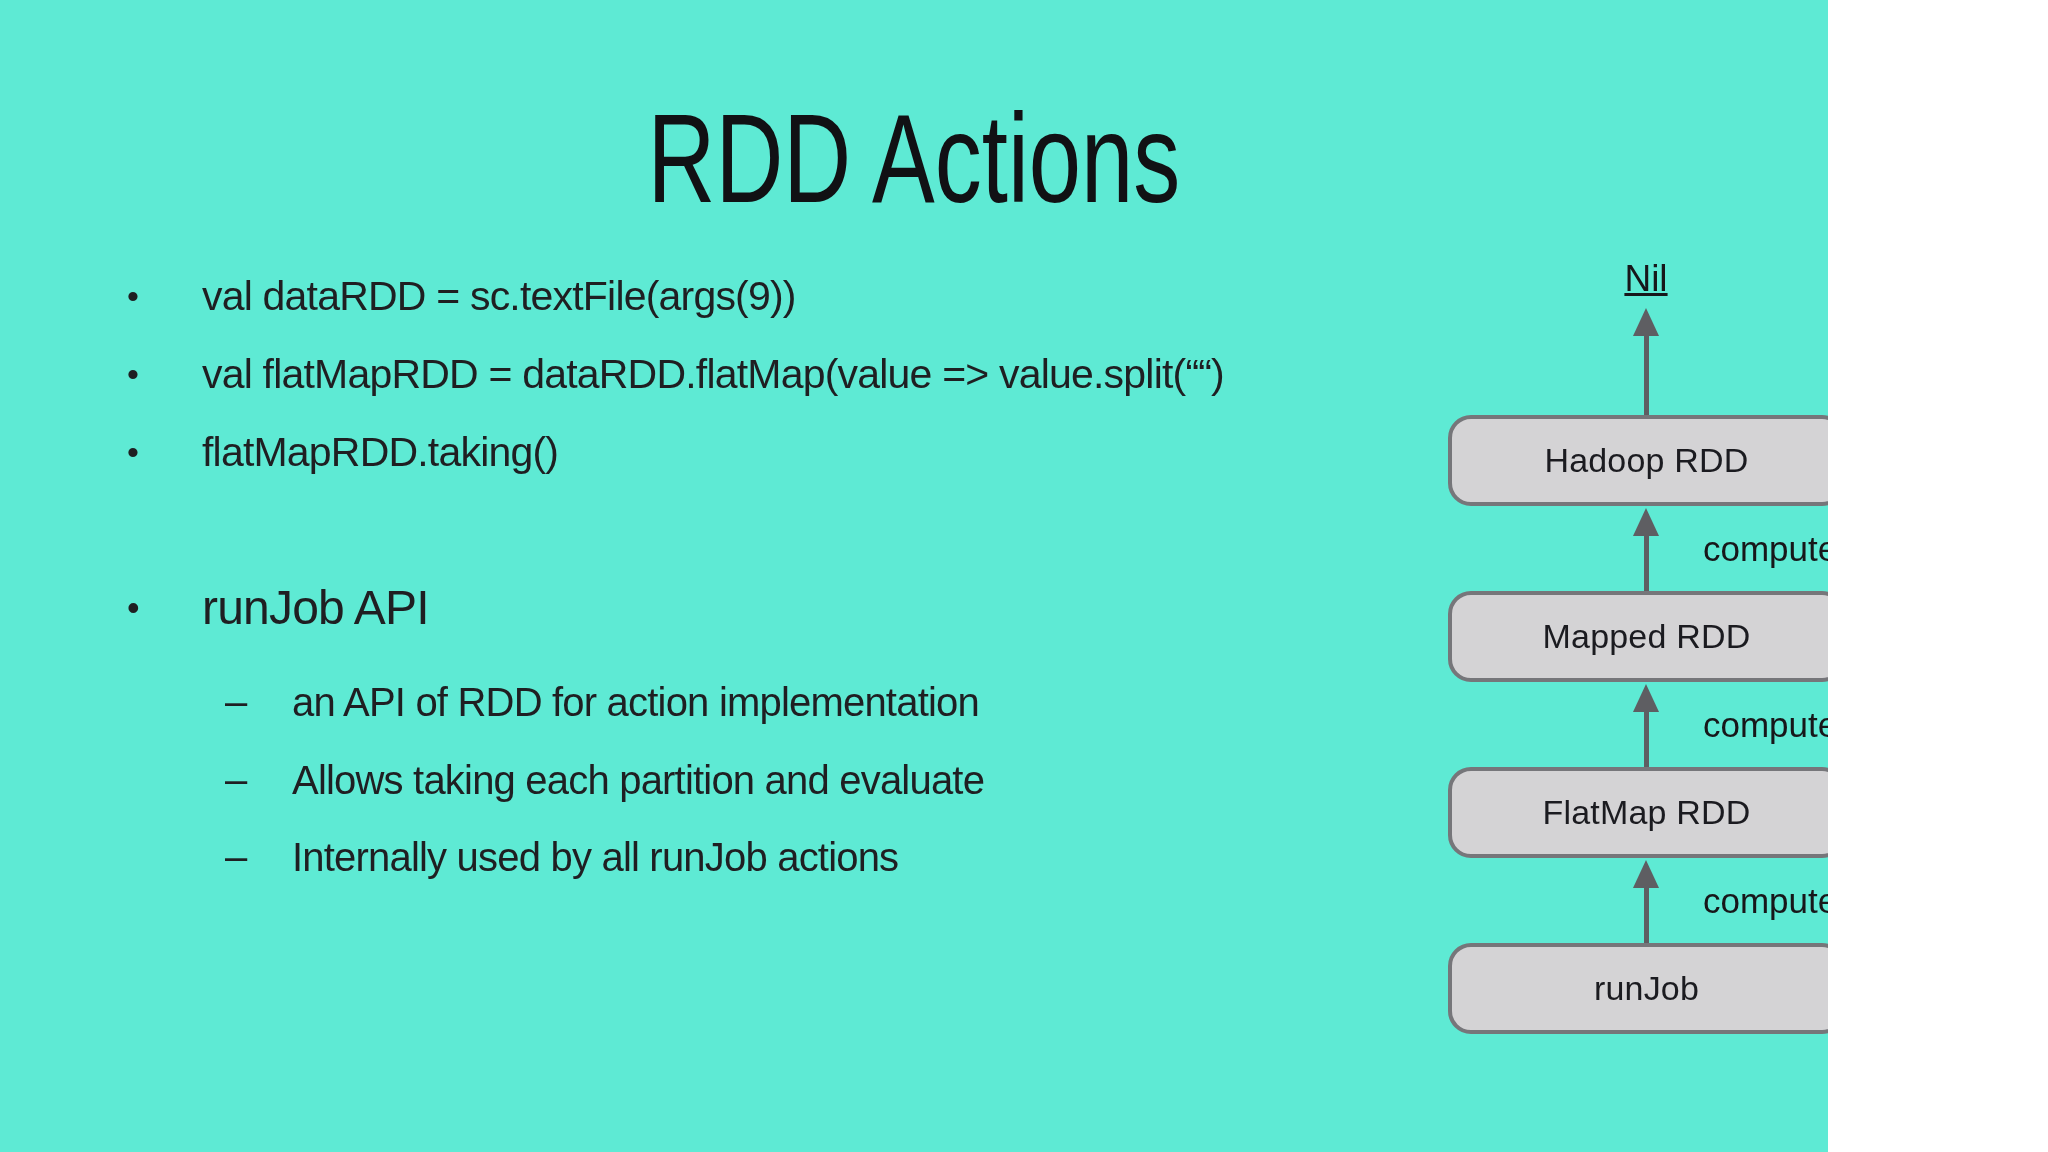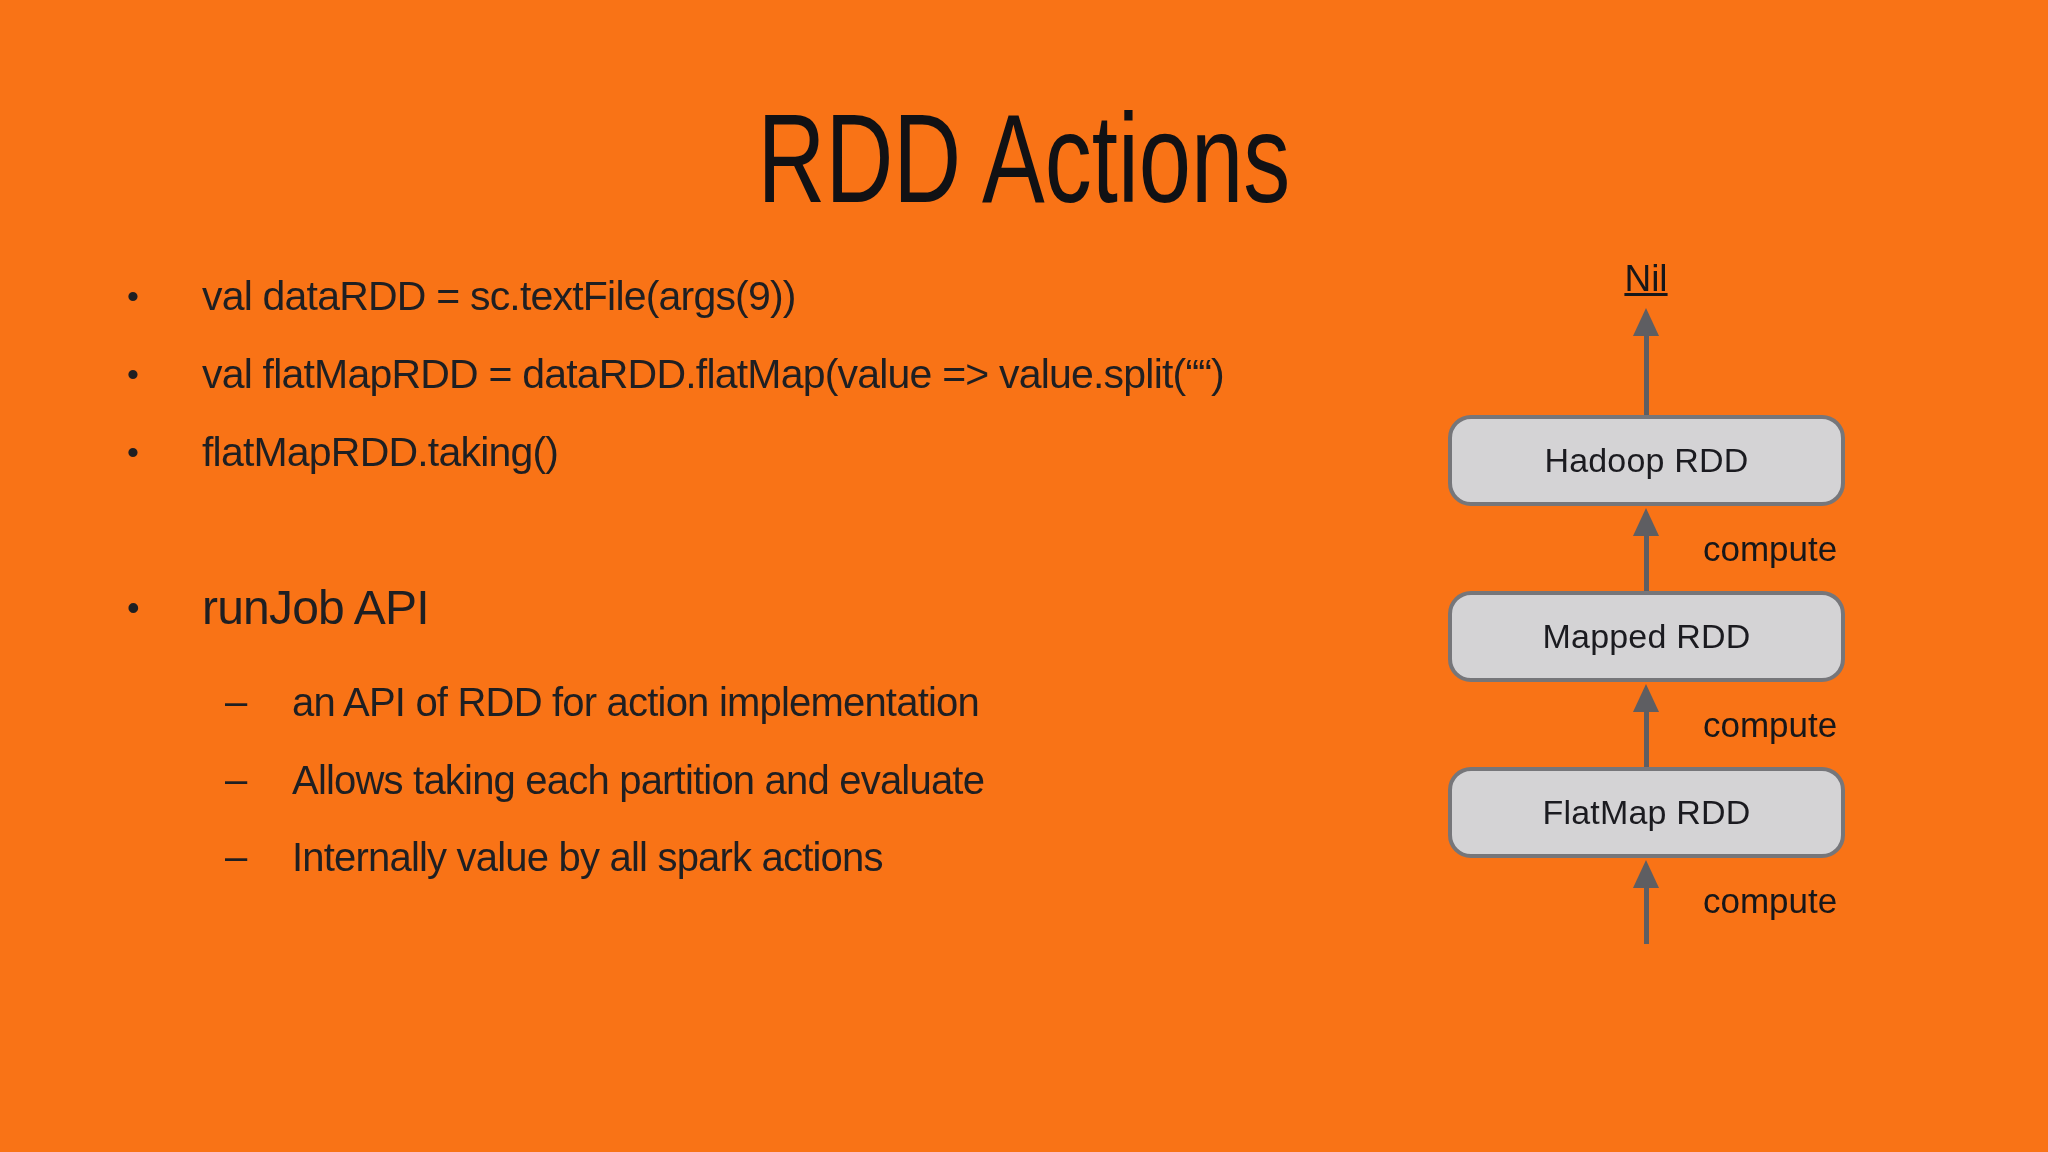--- a/index.html
+++ b/index.html
@@ -1,17 +1,17 @@
 <!DOCTYPE html>
 <html style="--box-fill: #d4d3d5; --box-border: #76767a; --arrow: #5e5e62; --node-text: #1b1b20;"><head>
 <meta charset="utf-8">
 <style>
   html,body{margin:0;padding:0;background:#ffffff;}
   .slide{
-    position:relative;width:2048px;height:1152px;background:#f97316;
+    position:relative;width:1828px;height:1152px;background:#5eead4;
     font-family:"Liberation Sans",sans-serif;color:#1c1c1c;overflow:hidden;
   }
 
   
   .title{
     position:absolute;top:95px;left:0;width:100%;text-align:center;
     font-size:127px;line-height:1;color:#111114;font-weight:400;white-space:nowrap;
   }
   .title .squeeze{display:inline-block;transform:scaleX(0.74);transform-origin:50% 50%;}
 
@@ -88,21 +88,21 @@
   <div class="line lvl2 b5">
     <span class="marker">–</span>
     <span>an API of RDD for action implementation</span>
   </div>
   <div class="line lvl2 b6">
     <span class="marker">–</span>
     <span>Allows taking each partition and evaluate</span>
   </div>
   <div class="line lvl2 b7">
     <span class="marker">–</span>
-    <span>Internally value by all spark actions</span>
+    <span>Internally used by all runJob actions</span>
   </div>
 
   <div class="nil">Nil</div>
 
   <div class="ahead a1"></div>
   <div class="shaft s1"></div>
 
   <div class="dbox n1">
     <span>Hadoop RDD</span>
   </div>
@@ -120,14 +120,17 @@
   <div class="compute c2">compute</div>
 
   <div class="dbox n3">
     <span>FlatMap RDD</span>
   </div>
 
   <div class="ahead a4"></div>
   <div class="shaft s4"></div>
   <div class="compute c3">compute</div>
 
+  <div class="dbox n4">
+    <span>runJob</span>
+  </div>
 
 </div>
 
 </body></html>

